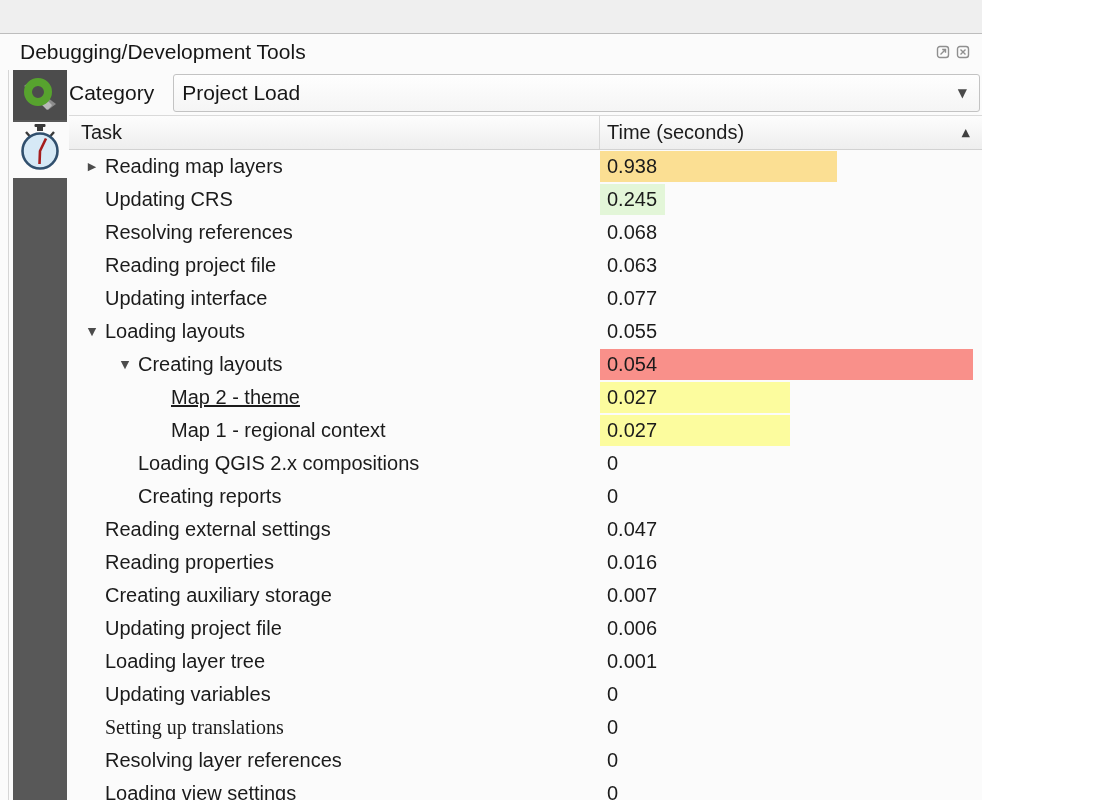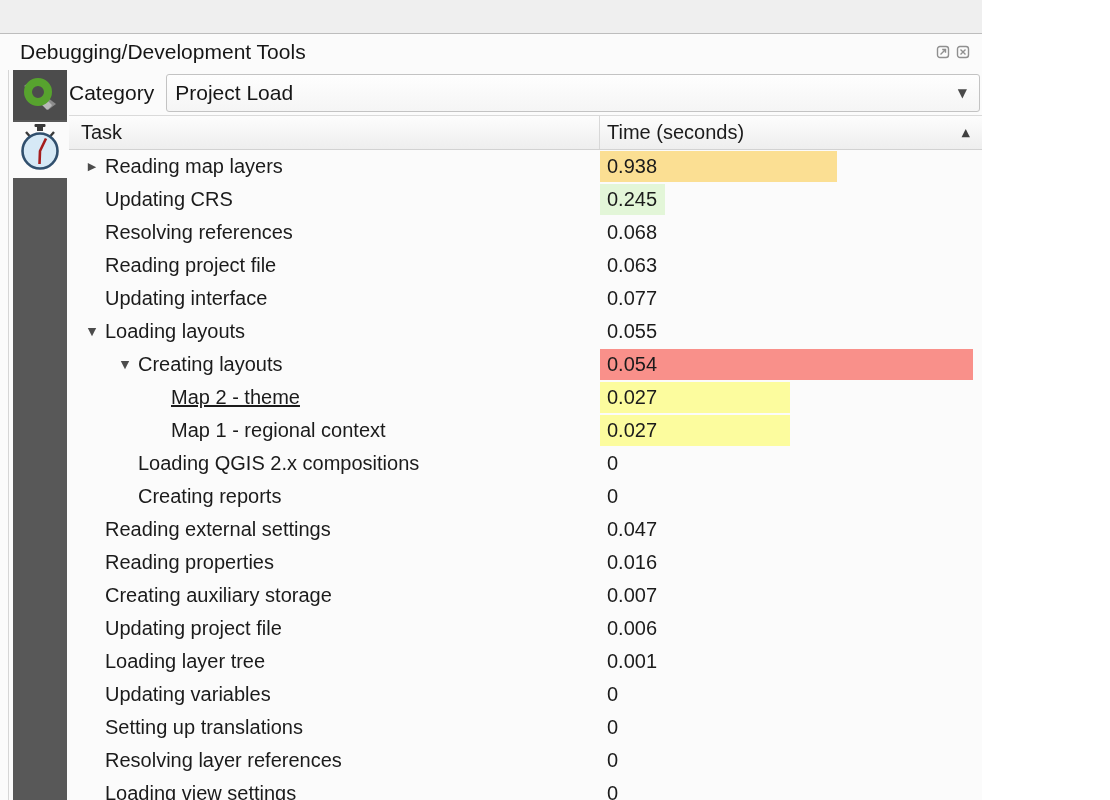--- a/index.html
+++ b/index.html
@@ -19,21 +19,21 @@
 
   .tab-strip{width:54px;margin-left:4px;background:#585858;display:flex;flex-direction:column;flex:none;}
   .qgis-tile{height:50px;background:#4c4c4c;margin-bottom:2px;display:grid;place-items:center;}
   .tab-selected{height:56px;background:#fbfbfb;display:grid;place-items:center;cursor:pointer;}
   .strip-fill{flex:1;background:#585858;}
 
   .main{flex:1;margin-left:2px;display:flex;flex-direction:column;min-width:0;}
 
   .category-row{height:45px;display:flex;align-items:center;font-size:21px;}
   .category-label{flex:none;color:#161616;}
-  .combo{flex:1;height:36px;margin-left:12px;margin-right:2px;border:1px solid #c3c3c3;border-radius:3px;
+  .combo{flex:1;height:36px;margin-left:19px;margin-right:2px;border:1px solid #c3c3c3;border-radius:3px;
          background:linear-gradient(#fefefe,#f5f5f5);display:flex;align-items:center;
          padding:0 12px 0 8px;cursor:pointer;}
   .combo-value{flex:1;font-size:21px;color:#161616;}
   .combo-arrow{font-family:"DejaVu Sans",sans-serif;font-size:12px;color:#4a4a4a;}
 
   .table{flex:1;display:flex;flex-direction:column;min-height:0;}
   .thead{height:33px;flex:none;display:flex;align-items:stretch;border-top:1px solid #dadada;
          border-bottom:1px solid #d2d2d2;background:linear-gradient(#fdfdfd,#eeeeee);font-size:20px;}
   .th{display:flex;align-items:center;}
   .th.task{width:531px;padding-left:12px;border-right:1px solid #d8d8d8;box-sizing:border-box;}
@@ -235,21 +235,21 @@
                 <div class="td time"><span class="val">0.001</span></div>
               </div>
               <div class="tr">
                 <div class="td task" style="padding-left: 10px;">
                   <span class="arrow-box"></span>
                   <span class="lbl">Updating variables</span>
                 </div>
                 <div class="td time"><span class="val">0</span></div>
               </div>
               <div class="tr">
-                <div class="td task" style="padding-left: 10px;">
+                <div class="td task" style="padding-left: 10px; font-family: Liberation Serif, serif;">
                   <span class="arrow-box"></span>
                   <span class="lbl">Setting up translations</span>
                 </div>
                 <div class="td time"><span class="val">0</span></div>
               </div>
               <div class="tr">
                 <div class="td task" style="padding-left: 10px;">
                   <span class="arrow-box"></span>
                   <span class="lbl">Resolving layer references</span>
                 </div>

